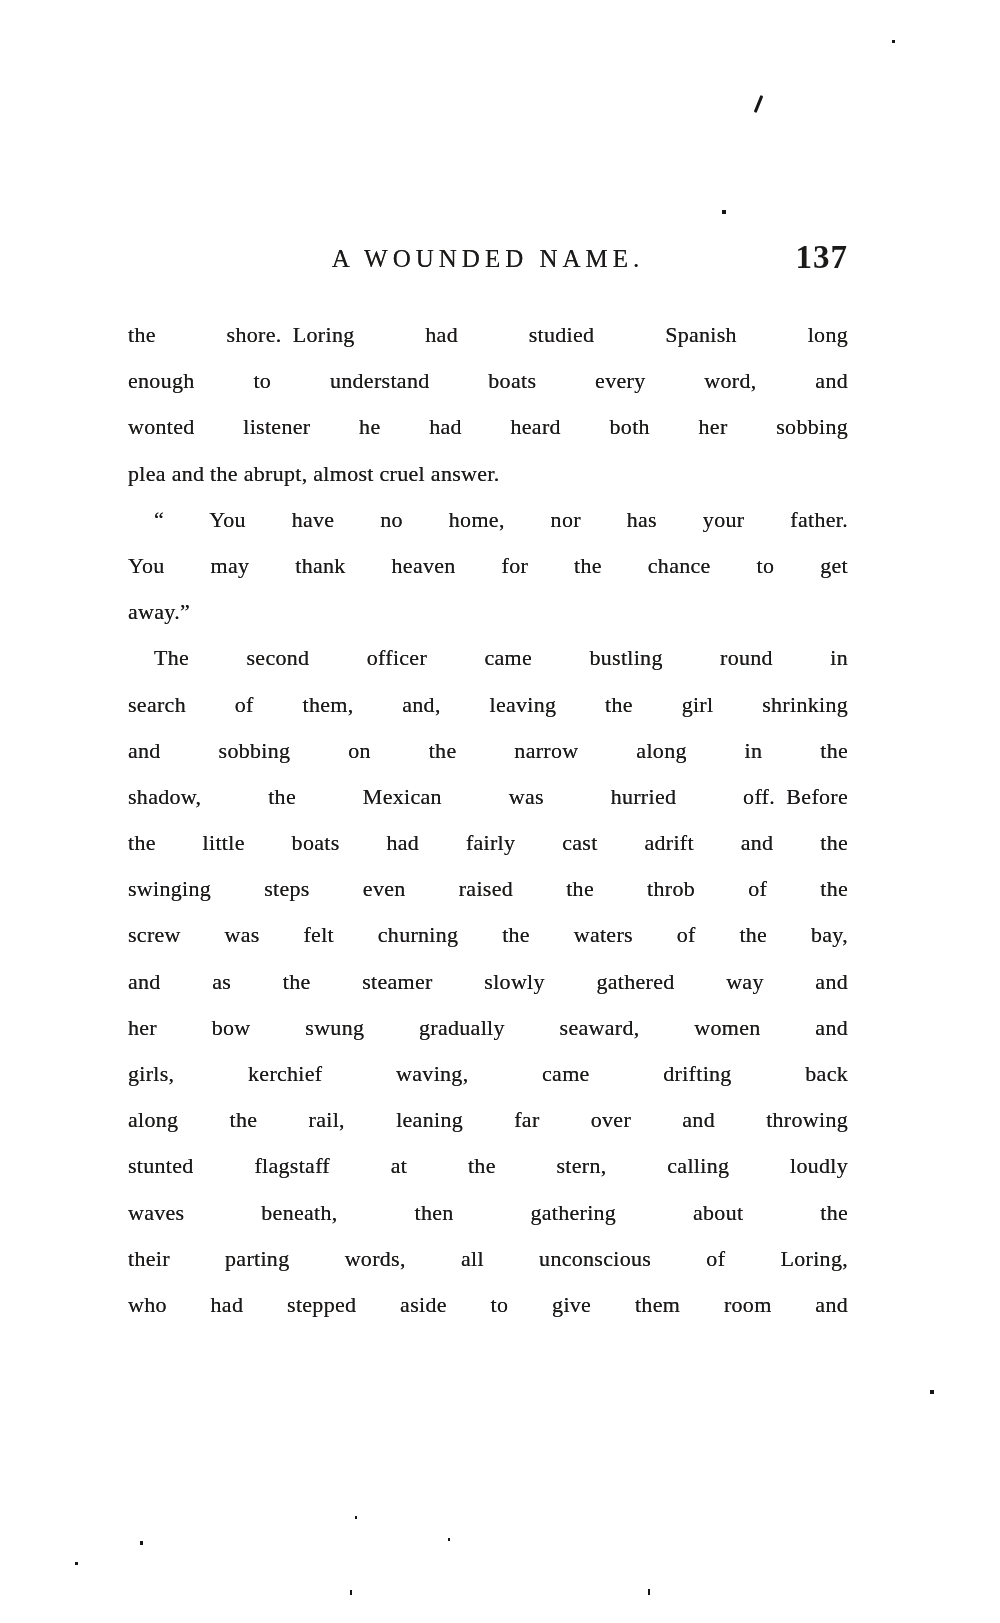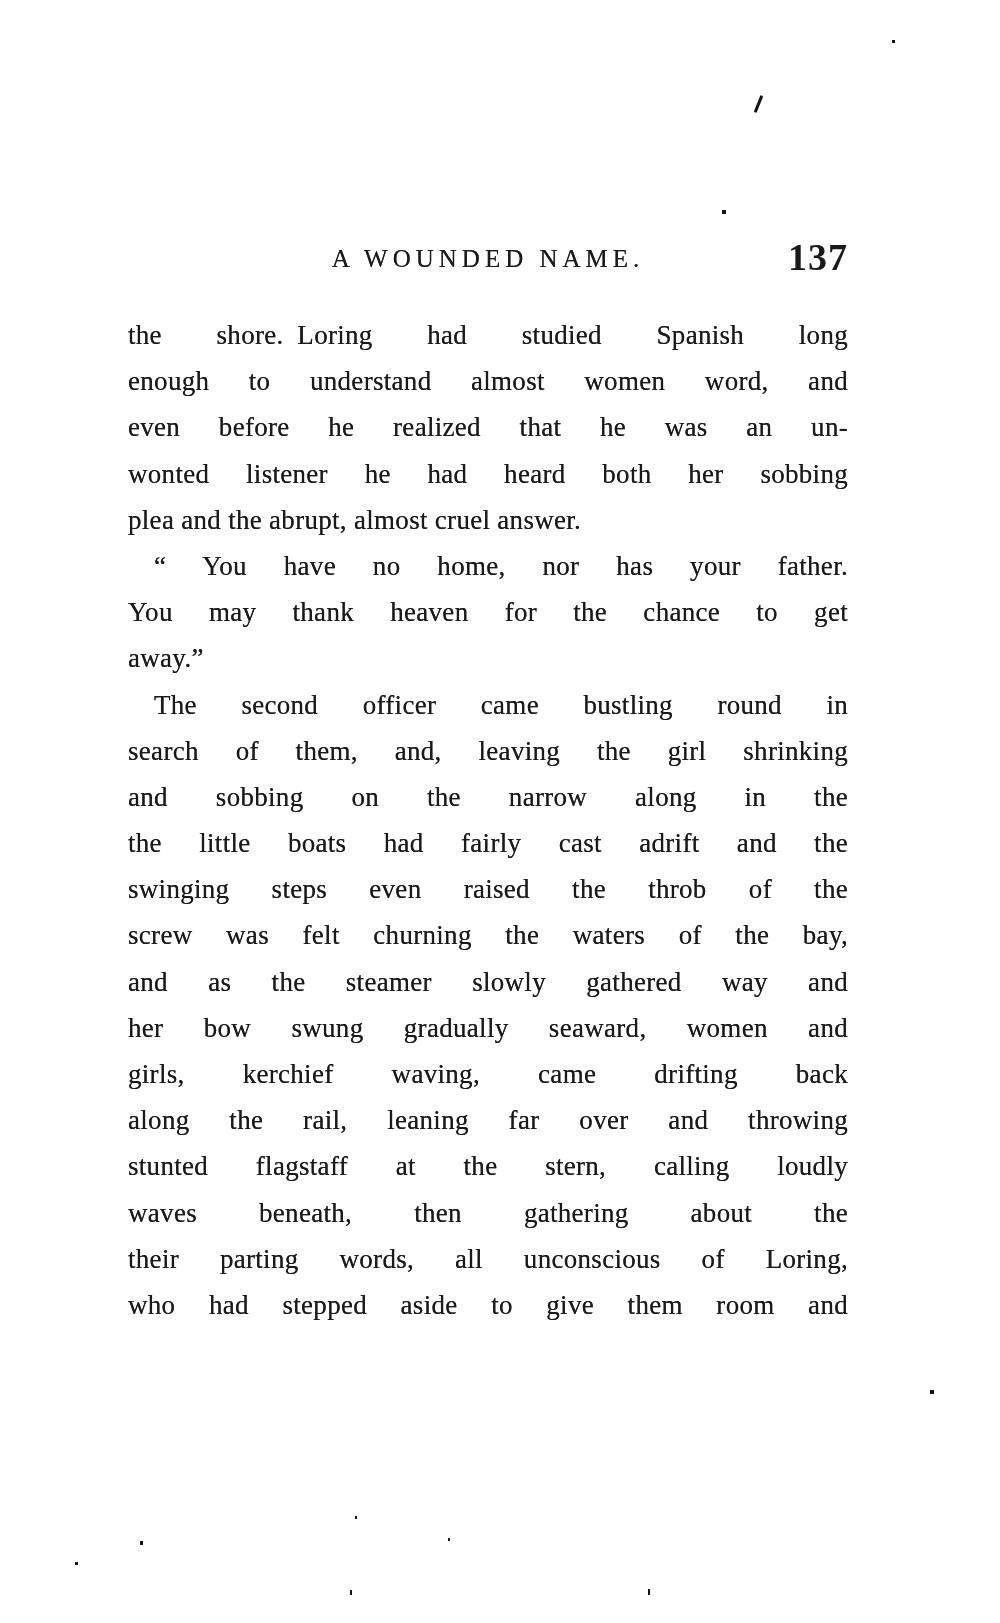--- a/index.html
+++ b/index.html
@@ -29,34 +29,34 @@
     text-align: center;
     font-size: 25px;
     letter-spacing: 5px;
     line-height: 38px;
     text-shadow: 0 0 0.5px rgba(20,18,16,0.75);
   }
   .header .pagenum {
     position: absolute;
     right: 0;
     top: -2px;
-    font-size: 38px;
+    font-size: 33px;
     font-weight: bold;
     line-height: 38px;
     letter-spacing: 1px;
   }
   
   .textblock {
     position: absolute;
     left: 128px;
     top: 312px;
     width: 720px;
   }
   .line {
-    font-size: 27px;
+    font-size: 22px;
     line-height: 46.2px;
     height: 46.2px;
     letter-spacing: 0.3px;
     text-align: justify;
     text-align-last: justify;
     white-space: normal;
     text-shadow: 0 0 0.55px rgba(20,18,16,0.8);
   }
   .line.end {
     text-align: center;
@@ -86,30 +86,30 @@
 
 <div class="page">
 
   <div class="header">
     <span class="title">A WOUNDED NAME.</span>
     <span class="pagenum">137</span>
   </div>
 
   <div class="textblock">
     <div class="line">the shore. Loring had studied Spanish long</div>
-    <div class="line">enough to understand almost women word, and</div>
-    <div class="line">even before he realized that he was an un-</div>
+    <div class="line">enough to understand boats every word, and</div>
     <div class="line">wonted listener he had heard both her sobbing</div>
     <div class="line end">plea and the abrupt, almost cruel answer.</div>
     <div class="line ind">“ You have no home, nor has your father.</div>
     <div class="line">You may thank heaven for the chance to get</div>
     <div class="line end">away.”</div>
     <div class="line ind">The second officer came bustling round in</div>
     <div class="line">search of them, and, leaving the girl shrinking</div>
     <div class="line">and sobbing on the narrow along in the</div>
+    <div class="line">shadow, the Mexican was hurried off. Before</div>
     <div class="line">the little boats had fairly cast adrift and the</div>
     <div class="line">swinging steps even raised the throb of the</div>
     <div class="line">screw was felt churning the waters of the bay,</div>
     <div class="line">and as the steamer slowly gathered way and</div>
     <div class="line">her bow swung gradually seaward, women and</div>
     <div class="line">girls, kerchief waving, came drifting back</div>
     <div class="line">along the rail, leaning far over and throwing</div>
     <div class="line">stunted flagstaff at the stern, calling loudly</div>
     <div class="line">waves beneath, then gathering about the</div>
     <div class="line">their parting words, all unconscious of Loring,</div>

